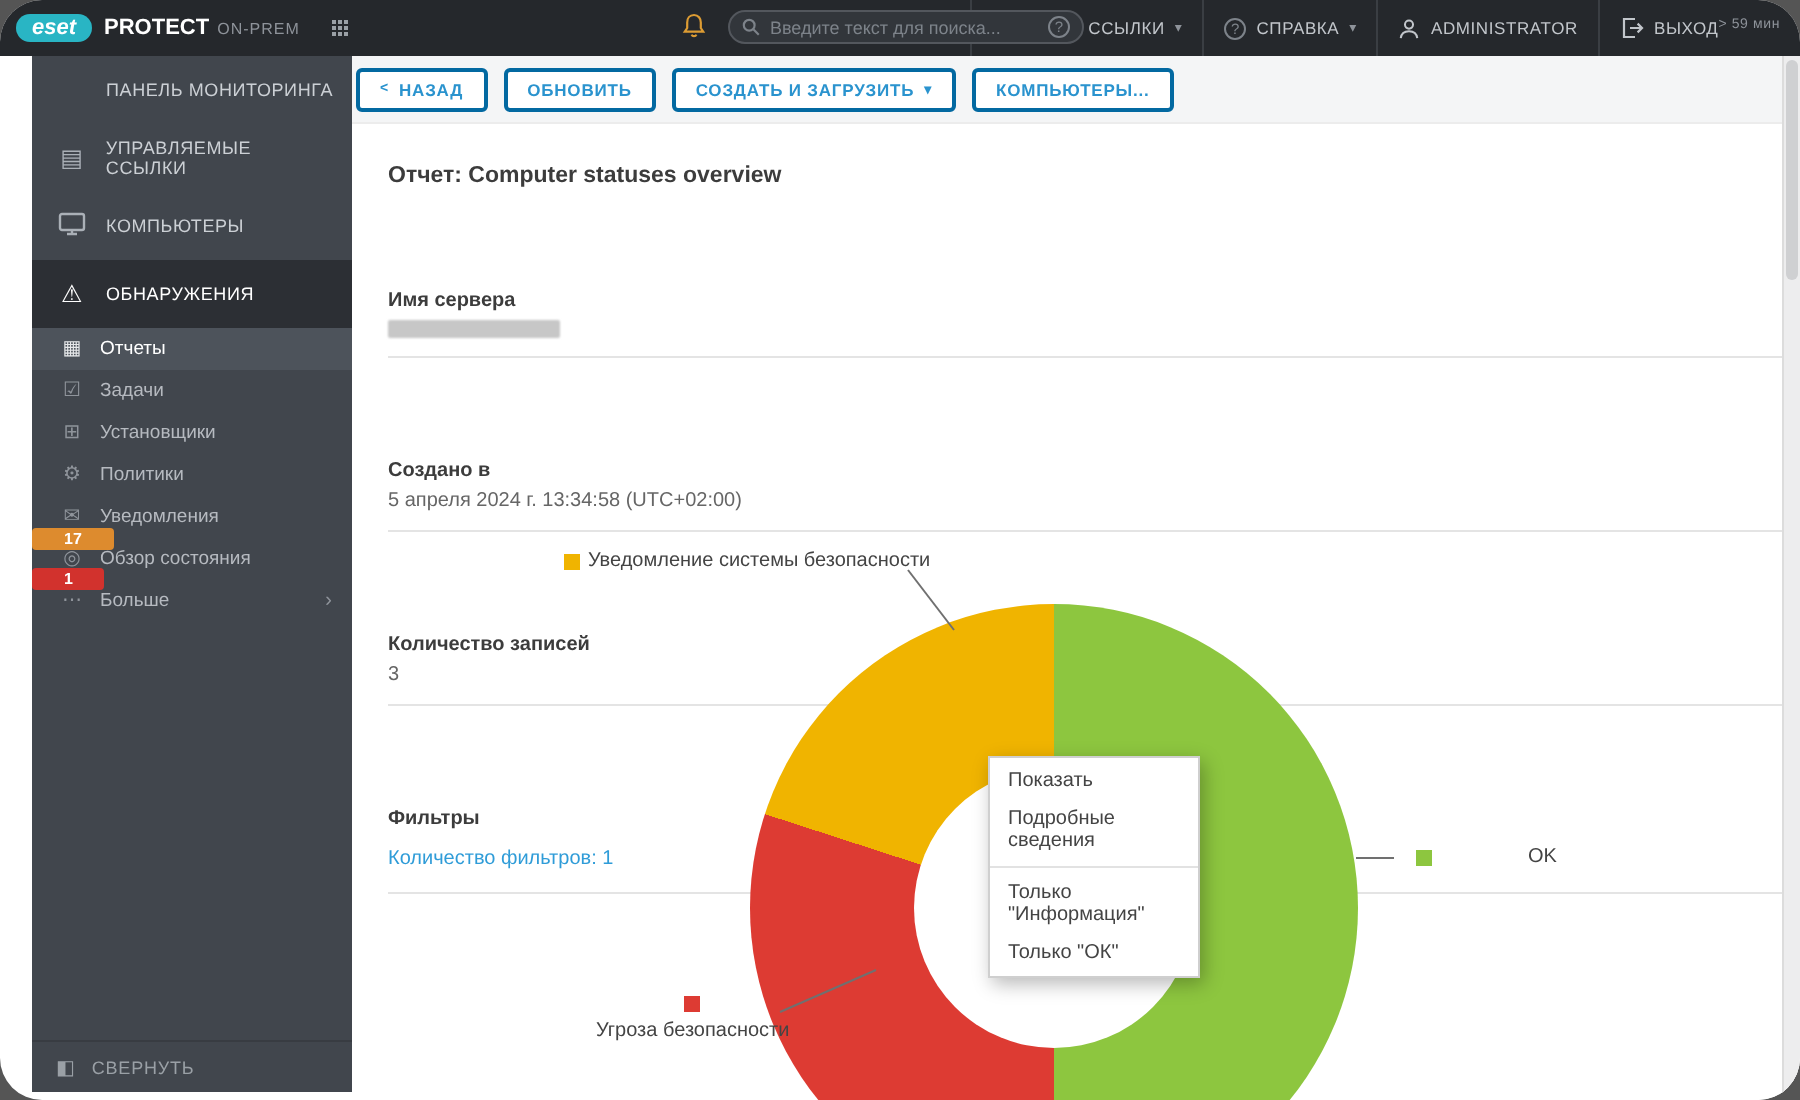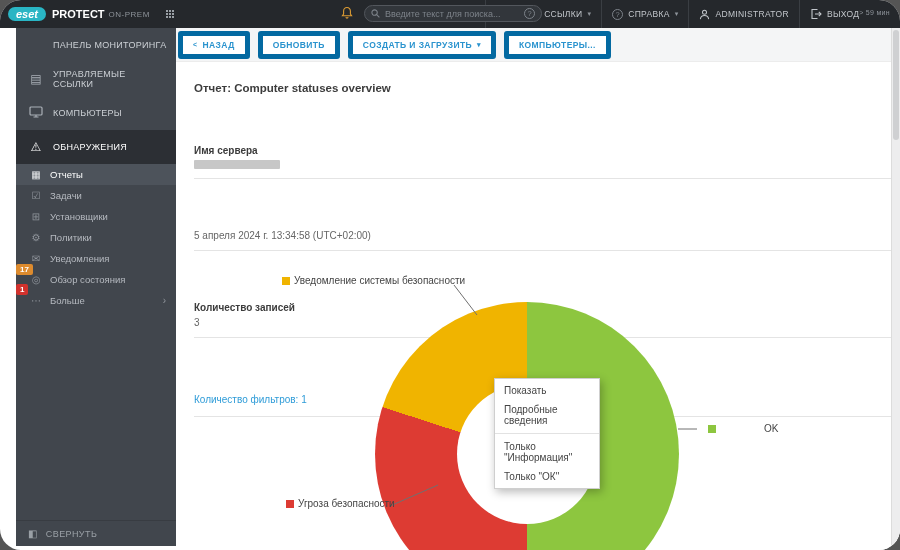--- a/index.html
+++ b/index.html
@@ -46,33 +46,33 @@
   .s-item.detections .ic { color:#fff; }
   .dash-ic { width:5px; height:5px; background:#aab0b7; position:relative; left:4px;
              box-shadow:7px 0 #aab0b7, 0 7px #aab0b7, 7px 7px #aab0b7; top:-4px; }
   .s-sub { height:21px; display:flex; align-items:center; gap:8px; padding:0 10px 0 14px;
            color:#b6bac0; font-size:9.5px; cursor:pointer; }
   .s-sub .ic { width:12px; text-align:center; color:#8f949b; font-size:10px; line-height:1; }
   .s-sub.selected { background:#4d535b; color:#fff; }
   .s-sub.selected .ic { color:#e6e8ea; }
   .s-sub .more-chev { margin-left:auto; color:#8f949b; font-size:10px; }
   .badge { position:absolute; left:0; color:#fff; font-size:8px; font-weight:bold;
-           padding:1px 4px; border-radius:2px; cursor:pointer; }
+           padding:1px 16px; border-radius:2px; cursor:pointer; }
   .badge17 { top:236px; }
   .badge1 { top:256px; }
   .collapse { position:absolute; bottom:0; left:0; right:0; height:26px; display:flex;
               align-items:center; gap:8px; padding-left:12px; color:#9aa0a6; font-size:9px;
               letter-spacing:.4px; border-top:1px solid #383c42; cursor:pointer; }
   .collapse .ic { font-size:10px; }
 
   
   .main { position:absolute; left:160px; top:28px; right:0; bottom:0; background:#fff; overflow:hidden; }
   .toolbar { height:34px; background:#f4f5f6; border-bottom:1px solid #ececec;
              display:flex; align-items:center; gap:8px; padding-left:18px; }
-  .tbtn { background:#fff; border:5px solid #0369a1; color:#2a93ce; font-size:8.5px;
+  .tbtn { background:#fff; border:2px solid #0369a1; color:#2a93ce; font-size:8.5px;
           font-weight:bold; letter-spacing:.4px; padding:4px 10px; border-radius:3px;
           cursor:pointer; display:flex; align-items:center; gap:5px; font-family:inherit; }
   .tbtn .chev2 { font-size:7px; color:#2a93ce; }
   .content { padding:14px 34px 0; }
   .report-title { font-size:11.5px; font-weight:bold; color:#3c3c3c; margin:6px 0 8px; }
   .field { width:702px; border-bottom:1px solid #e4e4e4; padding:7px 0 9px;margin-top:44px; }
   .flabel { font-size:10px; font-weight:bold; color:#3c3c3c; margin-bottom:4px; }
   .fvalue { font-size:10px; color:#666; }
   .redacted { width:86px; height:9px; background:#c7c7c7; border-radius:1px;
               filter:blur(.6px); margin-top:2px; }
@@ -82,21 +82,21 @@
   .donut { position:absolute; left:215px; top:274px; width:304px; height:304px;
            border-radius:50%; z-index:1; cursor:pointer; }
   .hole { position:absolute; left:297px; top:356px; width:140px; height:140px;
           border-radius:50%; background:#fff; z-index:2; }
   .leaders { position:absolute; left:0; top:0; width:740px; height:522px;
              pointer-events:none; z-index:3; }
   .chart-label { position:absolute; display:flex; align-items:center; gap:4px;
                  font-size:10px; color:#444; z-index:3; white-space:nowrap;padding-left:10px; }
   .swatch { width:8px; height:8px; display:inline-block; flex:none; }
   .lbl-warning { left:112px; top:247px; }
-  .lbl-threat  { left:116px; top:470px; }
+  .lbl-threat  { left:128px; top:470px;flex-direction:column; }
   .lbl-ok      { left:538px; top:395px;gap:48px; }
 
   
   .ctx { position:absolute; left:334px; top:350px; width:106px; background:#fff;
          border:1px solid #cfcfcf; box-shadow:2px 3px 9px rgba(0,0,0,.28); z-index:5;
          font-size:10px; color:#444; padding:2px 0; }
   .ctx-item { padding:4px 9px; cursor:pointer; }
   .ctx-div { height:1px; background:#e2e2e2; margin:3px 0; }
 
   
@@ -247,27 +247,29 @@
     </div>
 
     <div class="content">
       <div class="report-title">Отчет: Computer statuses overview</div>
 
       <div class="field">
         <div class="flabel">Имя сервера</div>
         <div class="redacted"></div>
       </div>
       <div class="field">
+        <div class="flabel">Создано в</div>
         <div class="fvalue">5 апреля 2024 г. 13:34:58 (UTC+02:00)</div>
       </div>
       <div class="field">
         <div class="flabel">Количество записей</div>
         <div class="fvalue">3</div>
       </div>
       <div class="field">
+        <div class="flabel">Фильтры</div>
         <a class="flink">Количество фильтров: 1</a>
       </div>
     </div>
 
     <div class="donut" style="background: conic-gradient(rgb(141, 198, 63) 0%, rgb(141, 198, 63) 50%, rgb(221, 59, 51) 50%, rgb(221, 59, 51) 80%, rgb(240, 180, 0) 80%, rgb(240, 180, 0) 100%);"></div>
     <div class="hole"></div>
 
     <svg class="leaders">
       <line x1="294" y1="257" x2="317" y2="287" stroke="#707070" stroke-width="1"></line>
       <line x1="230" y1="478" x2="278" y2="457" stroke="#707070" stroke-width="1"></line>

